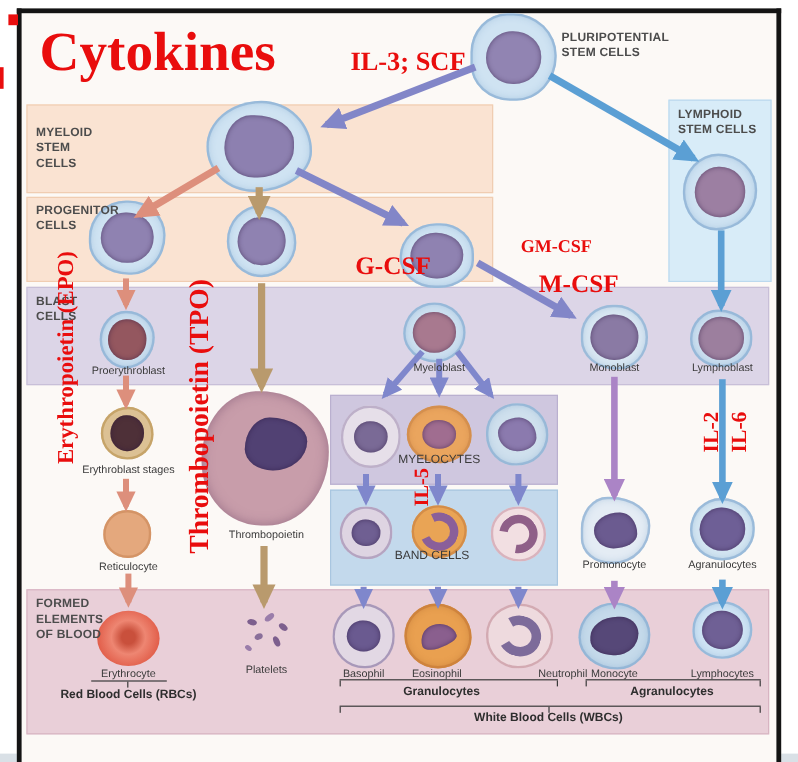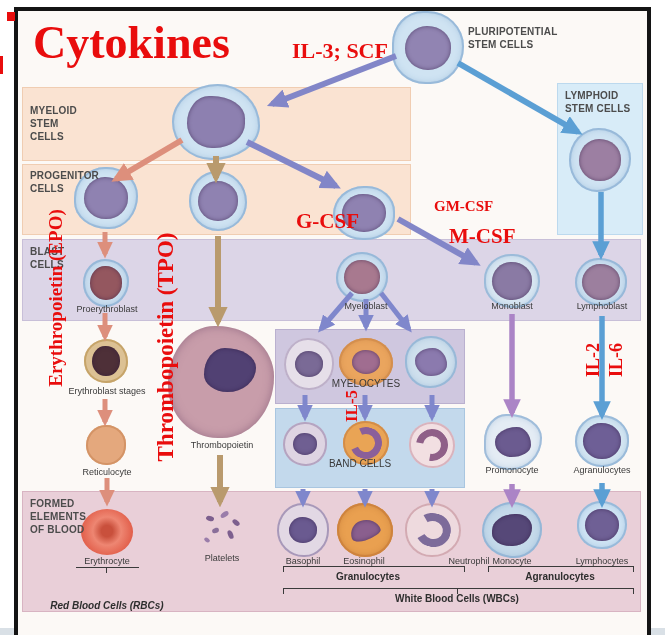--- a/index.html
+++ b/index.html
@@ -222,21 +222,21 @@
   <div class="cell-label" style="left:222px;top:553px;">Platelets</div>
   <div class="cell-label" style="left:303px;top:556px;">Basophil</div>
   <div class="cell-label" style="left:364px;top:556px;">Eosinophil</div>
   <div class="cell-label" style="left:433px;top:556px;margin-left:36px;">Neutrophil</div>
   <div class="cell-label" style="left:512px;top:556px;">Monocyte</div>
   <div class="cell-label" style="left:602px;top:556px;">Lymphocytes</div>
 
   <div class="bracket" style="left:76px;top:567px;width:63px;">
       <div class="tick" style="left:30px;"></div>
     </div>
-  <div class="grp-label" style="left:107px;top:600px;font-style:italic;">Red Blood Cells (RBCs)</div>
+  <div class="grp-label" style="left:107px;top:574px;">Red Blood Cells (RBCs)</div>
   <div class="bracket ends" style="left:283px;top:566px;width:182px;"></div>
   <div class="grp-label" style="left:368px;top:571px;">Granulocytes</div>
   <div class="bracket ends" style="left:488px;top:566px;width:146px;"></div>
   <div class="grp-label" style="left:560px;top:571px;">Agranulocytes</div>
   <div class="bracket ends" style="left:283px;top:588px;width:351px;">
       <div class="tick" style="left:174px;"></div>
     </div>
   <div class="grp-label" style="left:457px;top:593px;">White Blood Cells (WBCs)</div>
 
 </div>

